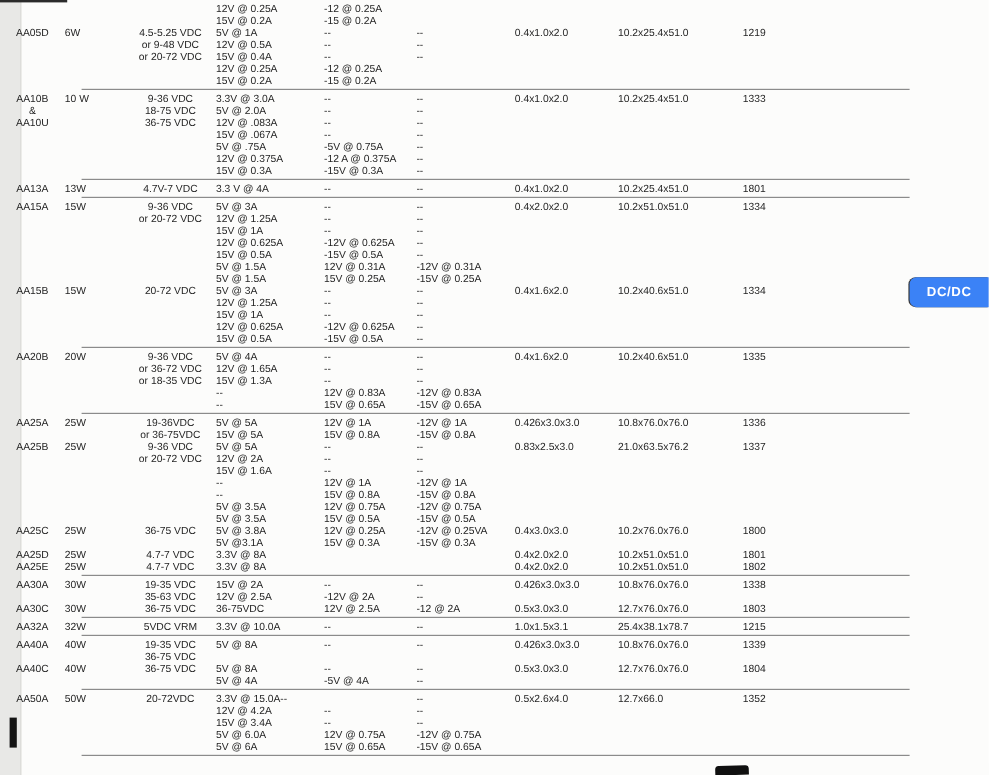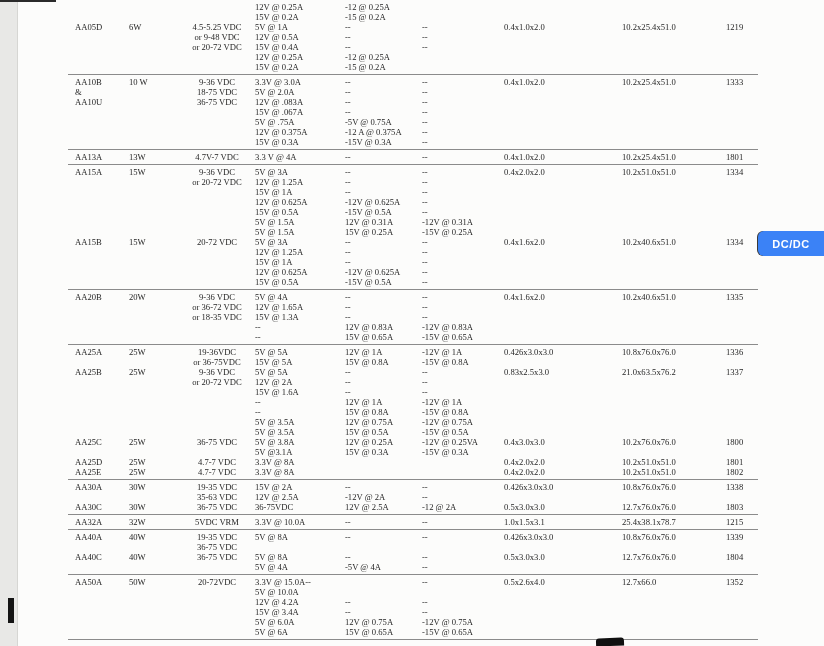--- a/index.html
+++ b/index.html
@@ -33,31 +33,31 @@
     display:flex;align-items:center;justify-content:center;
     font-size:11px;font-weight:bold;letter-spacing:0.5px;
     box-shadow:-1px 0 0 #3a3a3a;
   }
   #table-body{
     position:absolute;left:0;top:2px;width:824px;
   }
   .row{
     display:flex;height:10px;line-height:10px;
     font-size:8.6px;color:#1f1f1f;
-    padding-left:75px;white-space:nowrap;font-family:Liberation Serif, serif;
+    white-space:nowrap;
   }
   .row span{display:inline-block;overflow:visible;}
-  .c-model  {width:54px;}
+  .c-model  {width:54px;text-align:center;}
   .c-watts  {width:50px;}
   .c-input  {width:76px;text-align:center;}
   .c-o1     {width:90px;}
   .c-o2     {width:77px;}
   .c-o3     {width:82px;}
   .c-sizein {width:86px;}
-  .c-sizemm {width:104px;margin-left:32px;}
+  .c-sizemm {width:104px;}
   .c-num    {width:62px;}
   .divider{
     height:0;border-top:1px solid #8b8b8b;
     margin:2px 0 2px 68px;width:690px;
   }
 </style>
 </head>
 <body>
 
 <div class="scan-edge-left"></div>
@@ -660,31 +660,20 @@
     <div class="row">
       <span class="c-model">AA50A</span>
       <span class="c-watts">50W</span>
       <span class="c-input">20-72VDC</span>
       <span class="c-o1">3.3V @ 15.0A--</span>
       <span class="c-o2"></span>
       <span class="c-o3">--</span>
       <span class="c-sizein">0.5x2.6x4.0</span>
       <span class="c-sizemm">12.7x66.0</span>
       <span class="c-num">1352</span>
-    </div>
-    <div class="row">
-      <span class="c-model"></span>
-      <span class="c-watts"></span>
-      <span class="c-input"></span>
-      <span class="c-o1">5V @ 10.0A</span>
-      <span class="c-o2"></span>
-      <span class="c-o3"></span>
-      <span class="c-sizein"></span>
-      <span class="c-sizemm"></span>
-      <span class="c-num"></span>
     </div>
     <div class="row">
       <span class="c-model"></span>
       <span class="c-watts"></span>
       <span class="c-input"></span>
       <span class="c-o1">12V @ 4.2A</span>
       <span class="c-o2">--</span>
       <span class="c-o3">--</span>
       <span class="c-sizein"></span>
       <span class="c-sizemm"></span>

